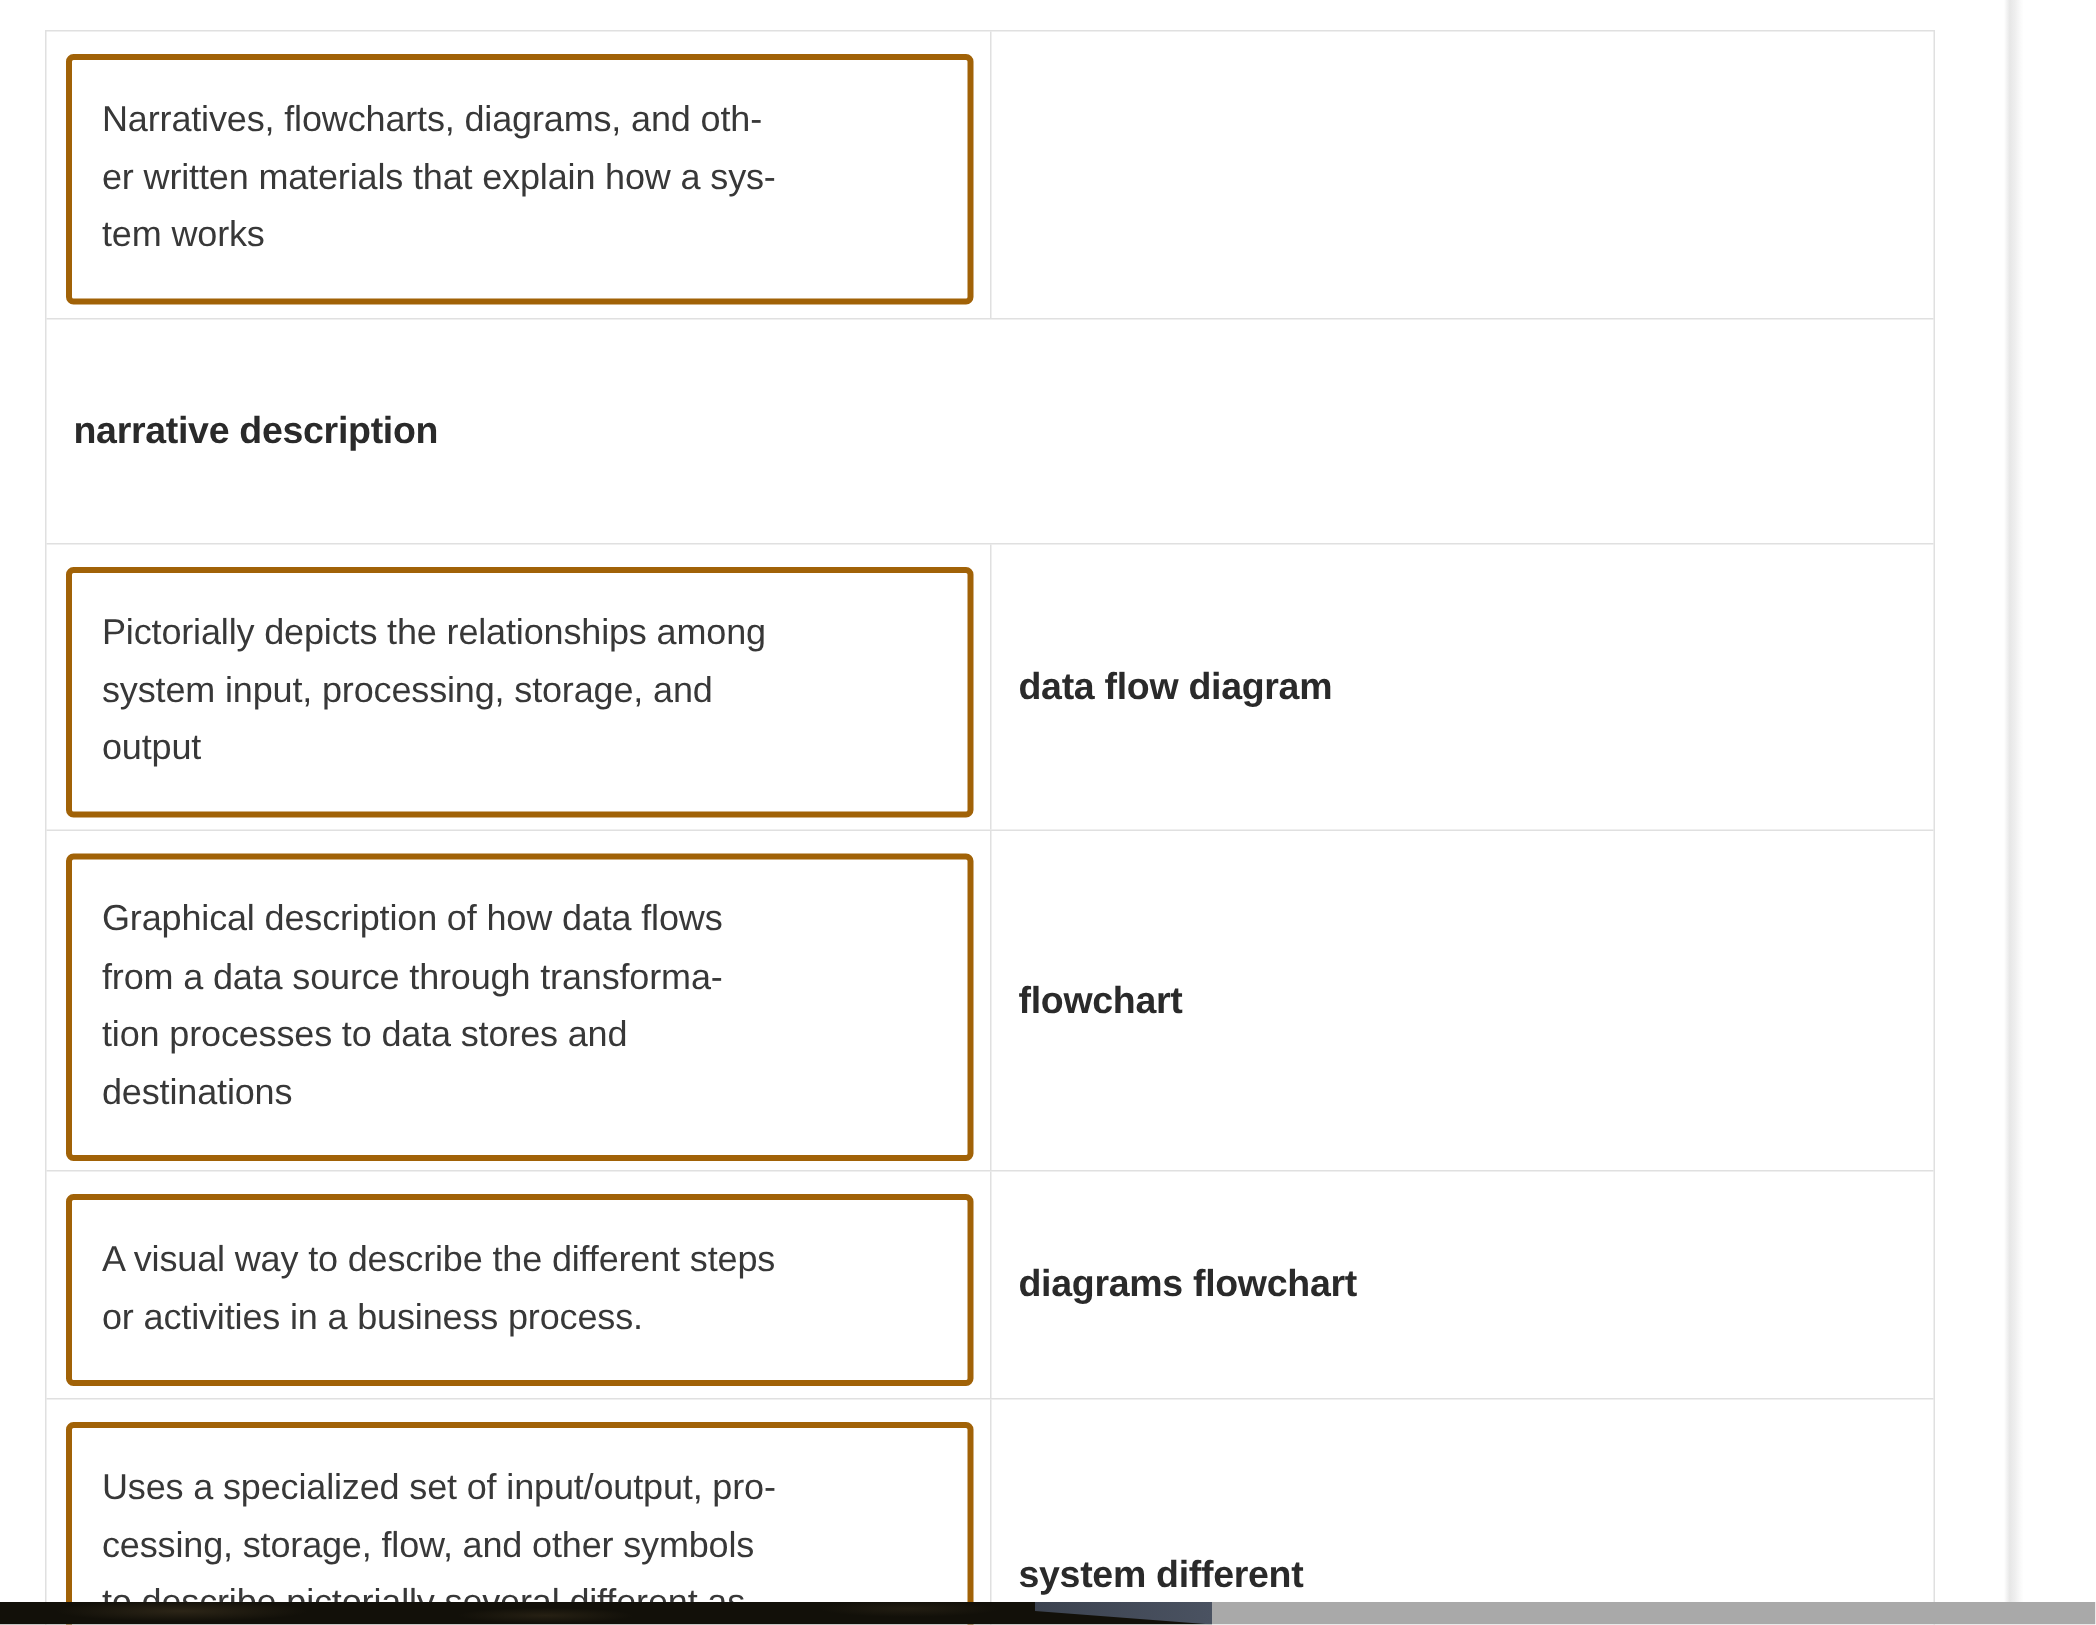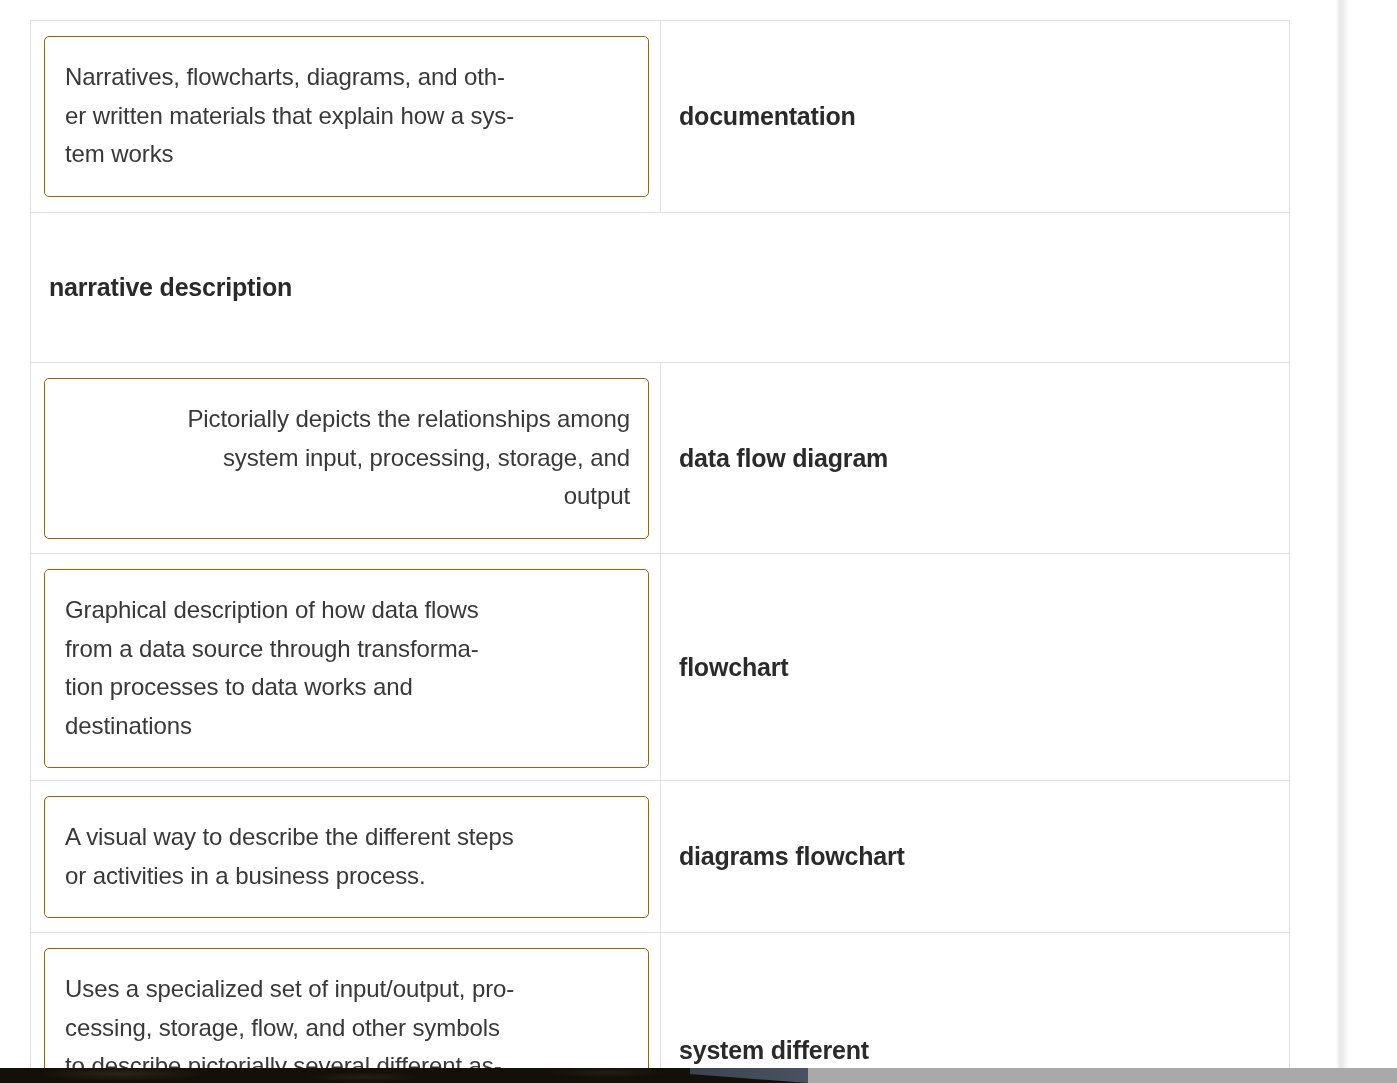--- a/index.html
+++ b/index.html
@@ -23,40 +23,40 @@
     width:630px; flex:0 0 630px;
     border-right:1px solid #e0e0e0;
     padding:15px 11px 0 13px;
   }
   .cell-right {
     flex:1 1 auto;
     display:flex; align-items:center;
     padding-left:18px;
   }
   .prompt-card {
-    border:1px solid #a16207;
+    border:4px solid #a16207;
     border-radius:5px;
     background:#fff;
     padding:21px 18px 22px 20px;
     font-size:24px;
     line-height:38.5px;
     color:#383838;
     white-space:pre-line;
     letter-spacing:-0.1px;
   }
   .term-label {
     font-size:25px;
     font-weight:bold;
     color:#2a2a2a;
     letter-spacing:-0.2px;
   }
   
   .r1 { height:191px; }
   .r2 { height:150px; }
-  .r3 { height:191px;text-align:right; }
+  .r3 { height:191px; }
   .r4 { height:227px; }
   .r5 { height:152px; }
   .r6 { height:235px; }
 
   
   .scroll-track {
     position:absolute; top:0; left:1336px; width:13px; height:1068px;
     background:linear-gradient(90deg,#ffffff 0%,#e7e7e7 30%,#eeeeee 55%,#fafafa 85%,#ffffff 100%);
   }
 
@@ -86,23 +86,20 @@
 <div class="stage">
 
   <div class="match-table">
 
     <div class="match-row r1">
       <div class="cell-left">
         <div class="prompt-card">Narratives, flowcharts, diagrams, and oth-
 er written materials that explain how a sys-
 tem works</div>
       </div>
-      <div class="cell-right">
-        <div class="term-label">documentation</div>
-      </div>
     </div>
 
     <div class="match-row r2">
       <div class="cell-right">
         <div class="term-label">narrative description</div>
       </div>
     </div>
 
     <div class="match-row r3">
       <div class="cell-left">
@@ -112,21 +109,21 @@
       </div>
       <div class="cell-right">
         <div class="term-label">data flow diagram</div>
       </div>
     </div>
 
     <div class="match-row r4">
       <div class="cell-left">
         <div class="prompt-card">Graphical description of how data flows
 from a data source through transforma-
-tion processes to data works and
+tion processes to data stores and
 destinations</div>
       </div>
       <div class="cell-right">
         <div class="term-label">flowchart</div>
       </div>
     </div>
 
     <div class="match-row r5">
       <div class="cell-left">
         <div class="prompt-card">A visual way to describe the different steps

